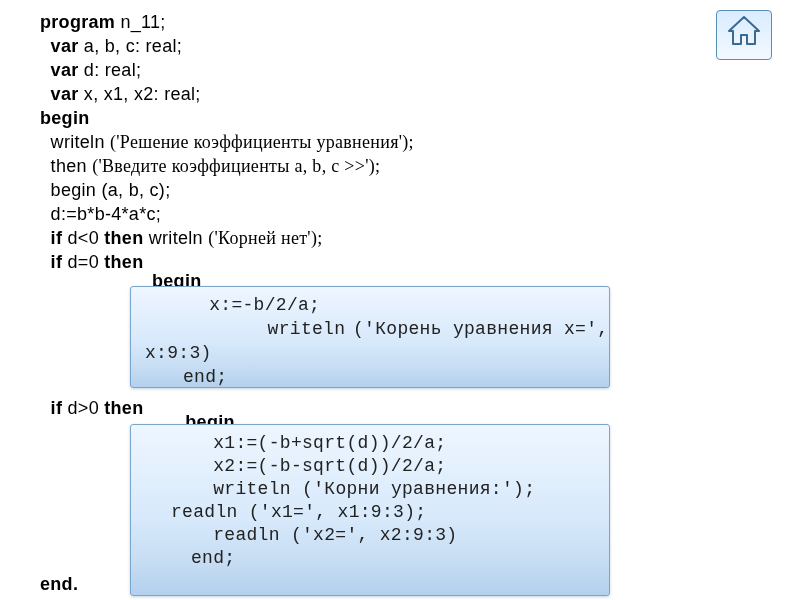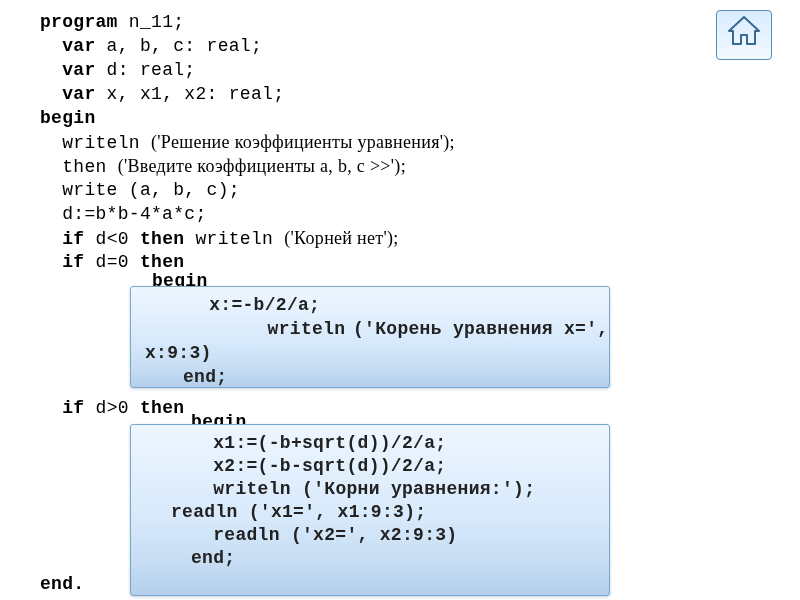--- a/index.html
+++ b/index.html
@@ -28,31 +28,30 @@
       display: flex;
       align-items: center;
       justify-content: center;
     }
     .home-btn svg { width: 36px; height: 34px; }
     .code-canvas {
       position: relative;
       width: 720px;
       height: 580px;
     }
-    .tok { white-space: pre; font-family: Liberation Mono, monospace; }
+    .tok { white-space: pre; font-family: Liberation Sans, sans-serif; }
     .tok.b { font-weight: bold; }
     .ser { font-family: Georgia, "Times New Roman", serif; }
     .line { position: absolute; left: 0; }
     .block {
       position: absolute;
       background: linear-gradient(#eef6ff 0%, #d7e9fb 55%, #c7ddf3 80%, #b3d0ed 100%);
       border: 1px solid #7aa6cc;
       border-radius: 3px;
       box-shadow: 0 1px 3px rgba(40,70,110,.25);
-      font-weight: bold;
     }
     .b1 { left: 90px; top: 276px; width: 480px; height: 102px; }
     .b2 { left: 90px; top: 414px; width: 480px; height: 172px; }
     .in-block { position: absolute; white-space: pre; font-family: "Courier New", monospace; color: #222; }
   </style>
 </head>
 <body>
 
 <div class="home-btn">
   <span>
@@ -71,21 +70,21 @@
   <div class="line" style="top:48px"><span class="tok b">  var</span><span class="tok"> d: real;</span></div>
 
   <div class="line" style="top:72px"><span class="tok b">  var</span><span class="tok"> x, x1, x2: real;</span></div>
 
   <div class="line" style="top:96px"><span class="tok b">begin</span></div>
 
   <div class="line" style="top:120px"><span class="tok">  writeln </span><span class="tok ser">('Решение коэффициенты уравнения');</span></div>
 
   <div class="line" style="top:144px"><span class="tok">  then </span><span class="tok ser">('Введите коэффициенты a, b, c &gt;&gt;');</span></div>
 
-  <div class="line" style="top:168px"><span class="tok">  write (a, b, c);</span></div>
+  <div class="line" style="top:168px"><span class="tok">  begin (a, b, c);</span></div>
 
   <div class="line" style="top:192px"><span class="tok">  d:=b*b-4*a*c;</span></div>
 
   <div class="line" style="top:216px"><span class="tok b">  if</span><span class="tok"> d&lt;0 </span><span class="tok b">then</span><span class="tok"> writeln </span><span class="tok ser">('Корней нет');</span></div>
 
   <div class="line" style="top:240px"><span class="tok b">  if</span><span class="tok"> d=0 </span><span class="tok b">then</span></div>
 
   <div style="position:absolute;left:112px;top:259px" class="tok b">begin</div>
 
   <div class="block b1">

